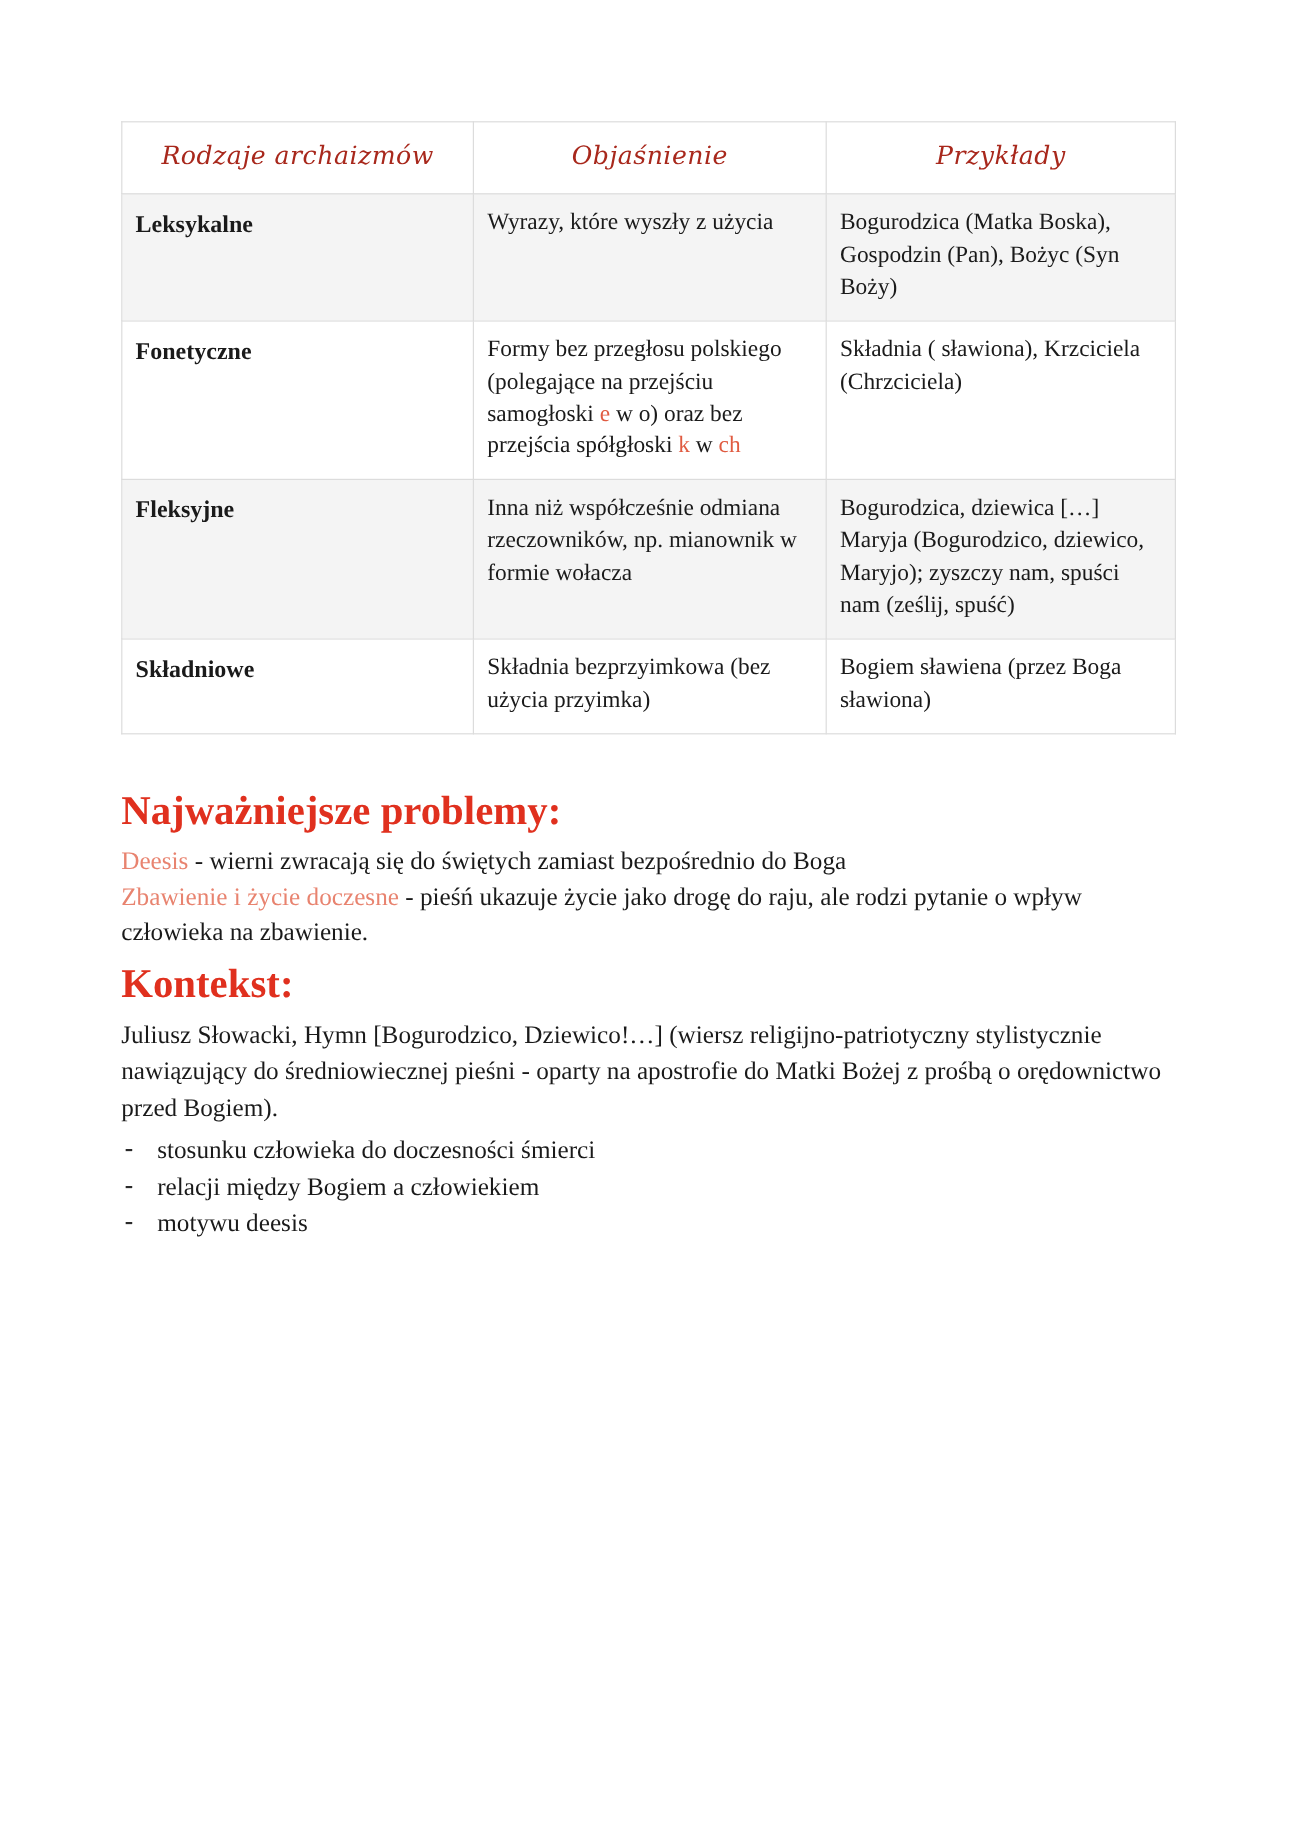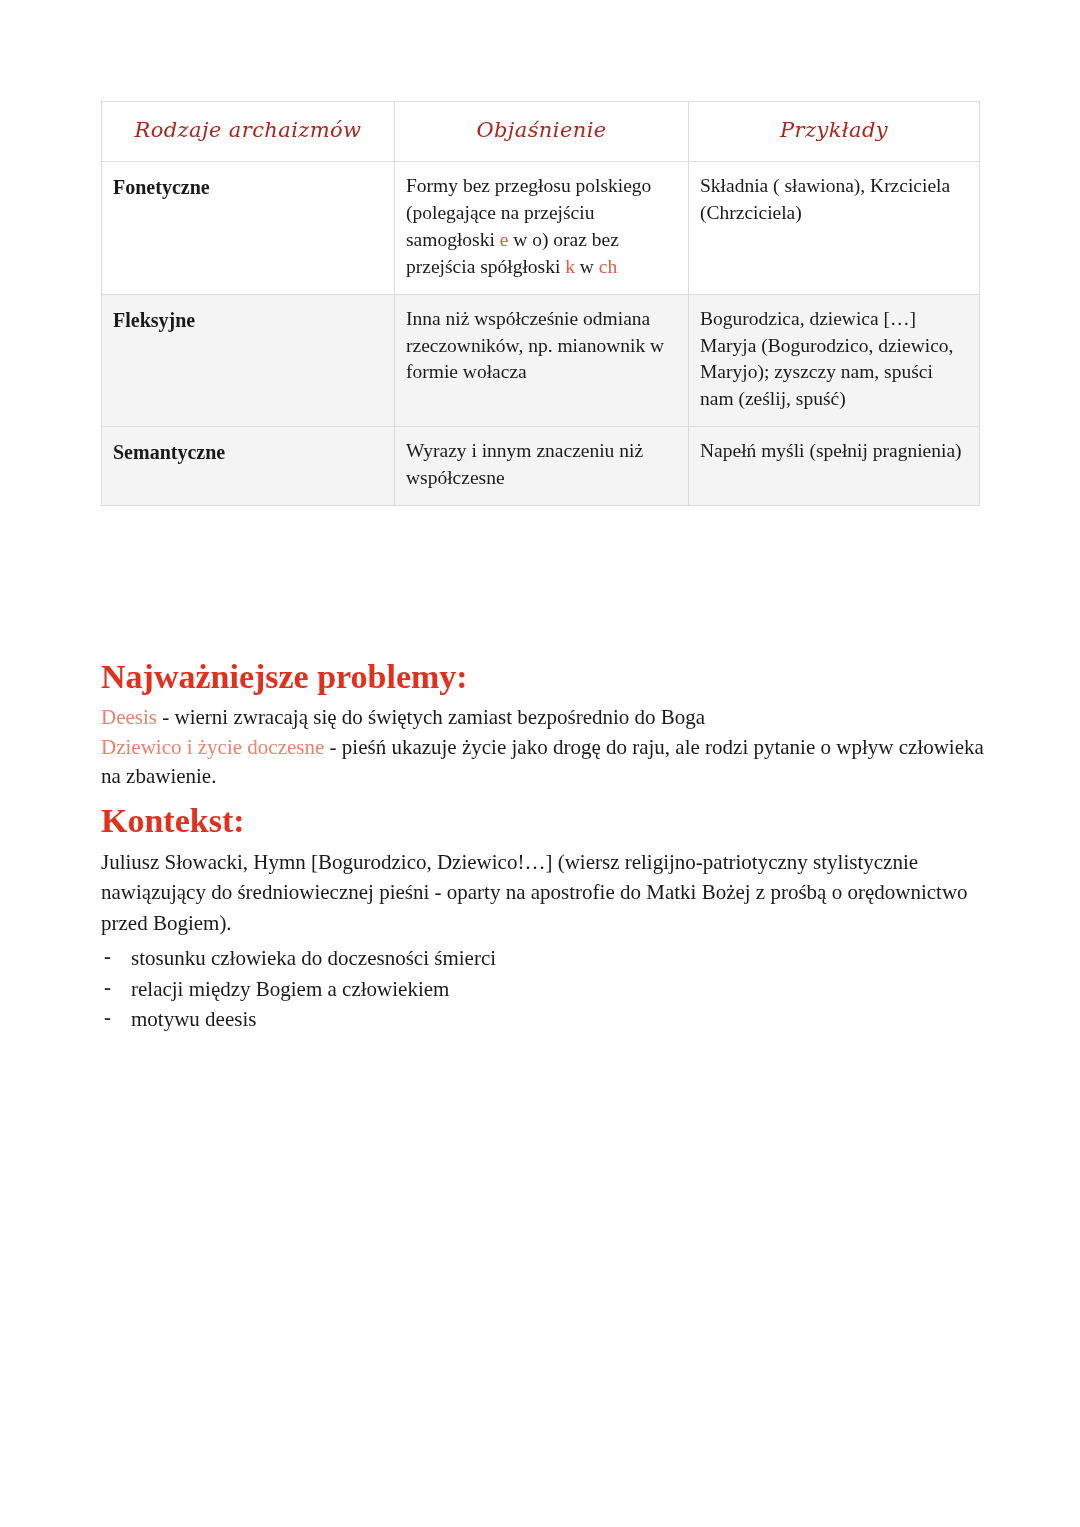--- a/index.html
+++ b/index.html
@@ -132,45 +132,50 @@
         <col class="col-ex">
     </colgroup>
     <thead>
       <tr>
         <th>Rodzaje archaizmów</th>
         <th>Objaśnienie</th>
         <th>Przykłady</th>
       </tr>
     </thead>
     <tbody>
+      <tr class="row-shaded">
+        <td class="kind-cell">Leksykalne</td>
+        <td>Wyrazy, które wyszły z użycia</td>
+        <td>Bogurodzica (Matka Boska), Gospodzin (Pan), Bożyc (Syn Boży)</td>
+      </tr>
       <tr class="row-plain">
         <td class="kind-cell">Fonetyczne</td>
         <td id="expl-fonetyczne"><span>Formy bez przegłosu polskiego (polegające na przejściu samogłoski </span><span class="hl-red">e</span><span> w o) oraz bez przejścia spółgłoski </span><span class="hl-red">k</span><span> w </span><span class="hl-red">ch</span></td>
         <td>Składnia ( sławiona), Krzciciela (Chrzciciela)</td>
       </tr>
       <tr class="row-shaded">
         <td class="kind-cell">Fleksyjne</td>
         <td>Inna niż współcześnie odmiana rzeczowników, np. mianownik w formie wołacza</td>
         <td>Bogurodzica, dziewica […] Maryja (Bogurodzico, dziewico, Maryjo); zyszczy nam, spuści nam (ześlij, spuść)</td>
       </tr>
-      <tr class="row-shaded">
-        <td class="kind-cell">Semantyczne</td>
-        <td>Wyrazy i innym znaczeniu niż współczesne</td>
-        <td>Napełń myśli (spełnij pragnienia)</td>
+      <tr class="row-plain">
+        <td class="kind-cell">Składniowe</td>
+        <td>Składnia bezprzyimkowa (bez użycia przyimka)</td>
+        <td>Bogiem sławiena (przez Boga sławiona)</td>
       </tr>
     </tbody>
   </table>
 
   <div class="section" id="sec-problems">
     <h2 class="sec-heading">Najważniejsze problemy:</h2>
     <p class="sec-line">
       <span class="term-soft">Deesis</span><span> - wierni zwracają się do świętych zamiast bezpośrednio do Boga</span>
     </p>
     <p class="sec-line">
-      <span class="term-soft">Dziewico i życie doczesne</span><span> - pieśń ukazuje życie jako drogę do raju, ale rodzi pytanie o wpływ człowieka na zbawienie.</span>
+      <span class="term-soft">Zbawienie i życie doczesne</span><span> - pieśń ukazuje życie jako drogę do raju, ale rodzi pytanie o wpływ człowieka na zbawienie.</span>
     </p>
   </div>
 
   <div class="section" id="sec-kontekst">
     <h2 class="sec-heading">Kontekst:</h2>
     <p class="para">Juliusz Słowacki, Hymn [Bogurodzico, Dziewico!…] (wiersz religijno-patriotyczny stylistycznie nawiązujący do średniowiecznej pieśni - oparty na apostrofie do Matki Bożej z prośbą o orędownictwo przed Bogiem).</p>
   </div>
 
   <div class="section" id="sec-uses">
     <ul class="dash-list">

